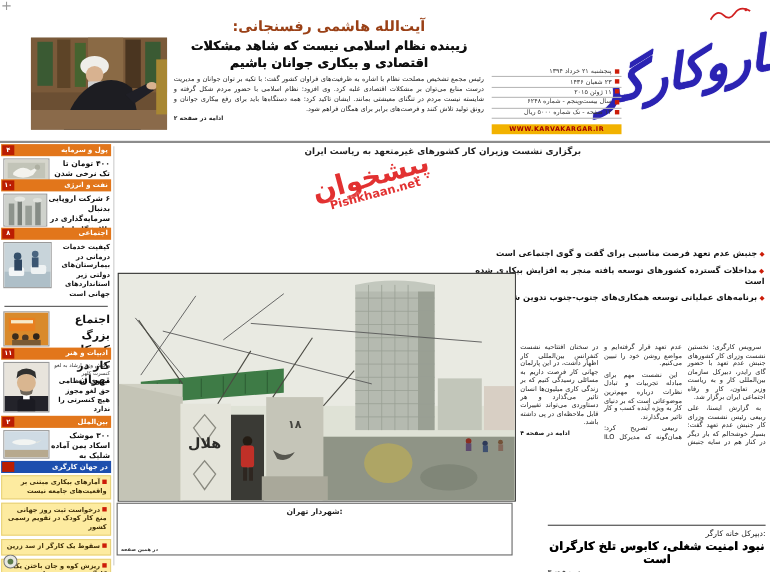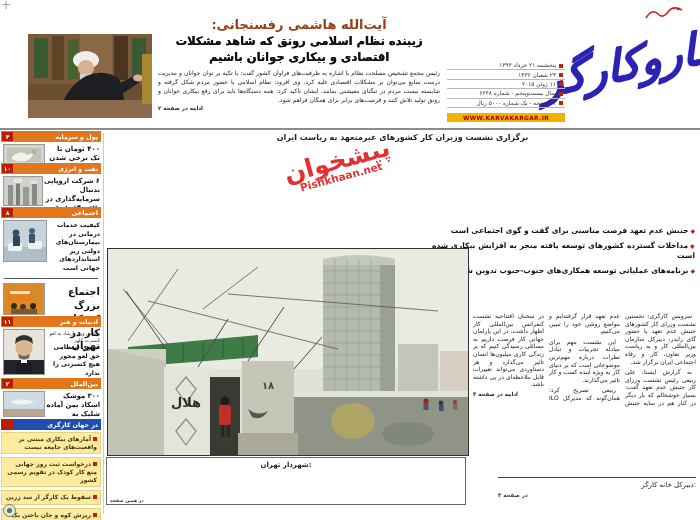--- a/index.html
+++ b/index.html
@@ -122,21 +122,21 @@
     <rect x="52" y="40" width="14" height="6" fill="#cfcfcf"></rect>
     <path d="M30 84 q6 -30 28 -42 q20 -8 34 4 l8 38 z" fill="#1d1d22"></path>
     <path d="M86 52 l20 -10 6 6 -18 12 z" fill="#1f1f26"></path>
     <ellipse cx="110" cy="44" rx="5" ry="3.4" fill="#d8b290"></ellipse>
     <rect x="0" y="66" width="124" height="18" fill="#8a6a4a"></rect>
     <rect x="114" y="20" width="10" height="50" fill="#a88733"></rect>
   </svg>
 
   <div class="abs rtl" id="topstory">
     <div class="kicker center">آیت‌الله هاشمی رفسنجانی:</div>
-    <div class="headline center">زیبنده نظام اسلامی رونق که شاهد مشکلات اقتصادی و بیکاری جوانان باشیم</div>
+    <div class="headline center">زیبنده نظام اسلامی نیست که شاهد مشکلات اقتصادی و بیکاری جوانان باشیم</div>
     <div class="body">رئیس مجمع تشخیص مصلحت نظام با اشاره به ظرفیت‌های فراوان کشور گفت: با تکیه بر توان جوانان و مدیریت درست منابع می‌توان بر مشکلات اقتصادی غلبه کرد. وی افزود: نظام اسلامی با حضور مردم شکل گرفته و شایسته نیست مردم در تنگنای معیشتی بمانند. ایشان تاکید کرد: همه دستگاه‌ها باید برای رفع بیکاری جوانان و رونق تولید تلاش کنند و فرصت‌های برابر برای همگان فراهم شود.</div>
     <div class="cont">ادامه در صفحه ۲</div>
   </div>
 
   <div class="abs" id="rule-top"></div>
   <div class="abs" id="v-rule"></div>
 
   <div class="abs sb-head" style="top:131px">
     <div class="num">۴</div>
     <div class="lbl">پول و سرمایه</div>
@@ -339,16 +339,17 @@
   </div>
 
   <div class="abs" id="caption-box">
     <div class="kicker">شهردار تهران:</div>
     <div class="note">در همین صفحه</div>
   </div>
 
   <div class="abs" id="bottom-rule"></div>
   <div class="abs" id="bottom-story">
     <div class="kicker">دبیرکل خانه کارگر:</div>
+    <div class="headline">نبود امنیت شغلی، کابوس تلخ کارگران است</div>
     <div class="note">در صفحه ۳</div>
   </div>
 
 </div>
 
 </body></html>

